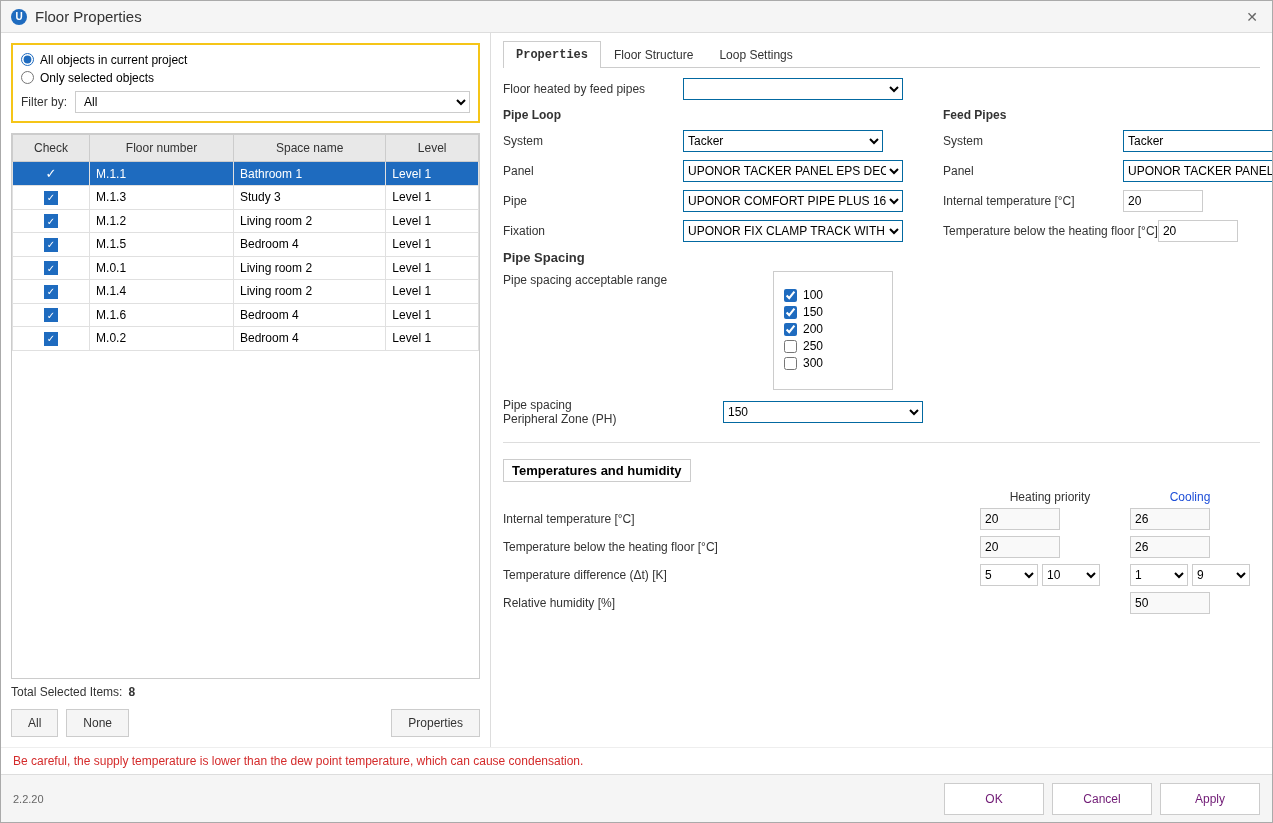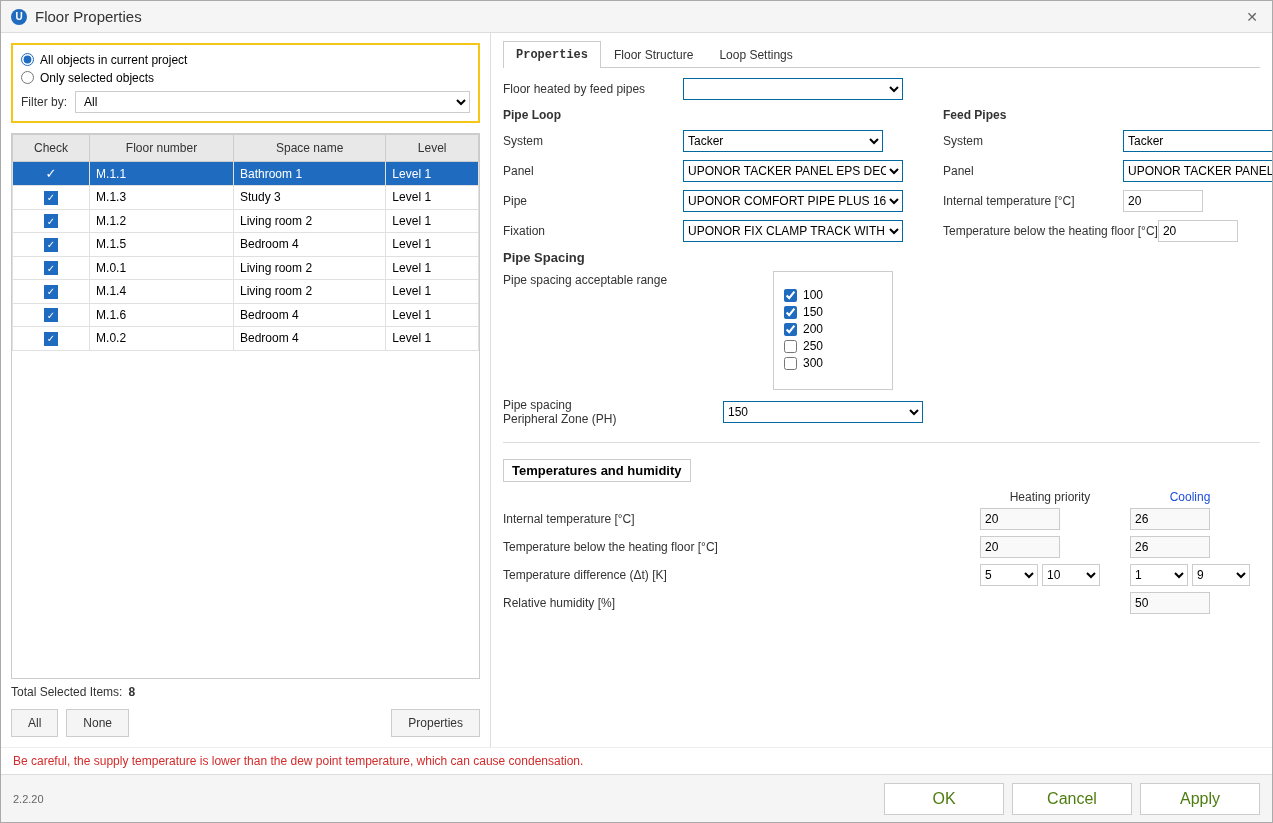--- a/index.html
+++ b/index.html
@@ -79,21 +79,21 @@
     .th-row { display: flex; align-items: center; margin-bottom: 6px; }
     .th-row-label { flex: 1; color: #333; }
     .th-row-input { width: 80px; height: 22px; border: 1px solid #ccc; background: #f9f9f9; padding: 0 4px; font-size: 12px; }
     .th-row-select { height: 22px; border: 1px solid #ccc; background: white; font-size: 12px; width: 58px; }
 
     .warning-bar { background: white; padding: 6px 12px; color: #d42b2b; font-size: 11px; border-top: 1px solid #eee; }
 
     .bottom-bar { height: 48px; background: #f5f5f5; border-top: 1px solid #ddd; display: flex; align-items: center; padding: 0 12px; flex-shrink: 0; }
     .version-text { color: #666; font-size: 11px; flex: 1; }
     .bottom-buttons { display: flex; gap: 8px; }
-    .btn-dialog { height: 32px; width: 120px; border: 1px solid #ccc; background: white; cursor: pointer; font-size: 16px; color: #4d7c0f; }
+    .btn-dialog { height: 32px; width: 100px; border: 1px solid #ccc; background: white; cursor: pointer; font-size: 12px; color: #701a75; }
 
     .wide-select { width: 220px; }
     .medium-select { width: 200px; }
   </style>
 </head>
 <body>
 
 <div class="window">
 
   <div class="title-bar">

